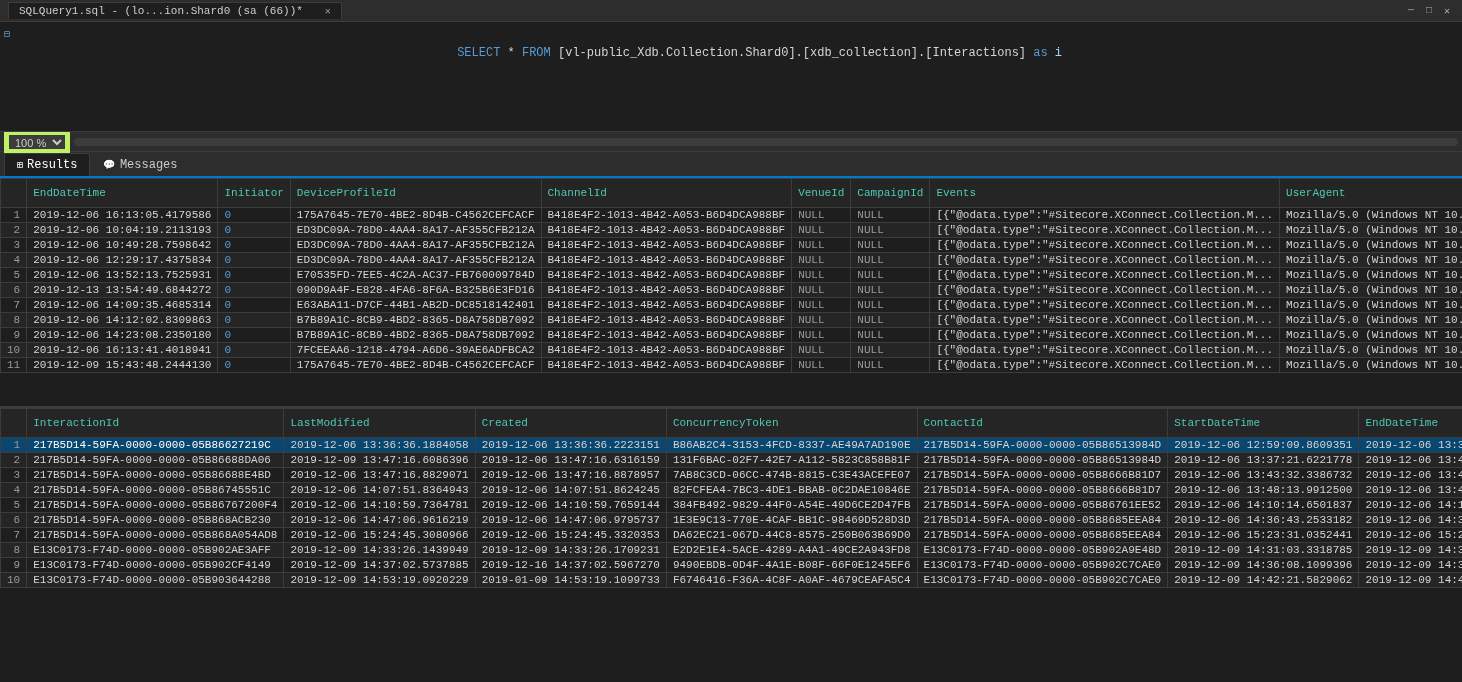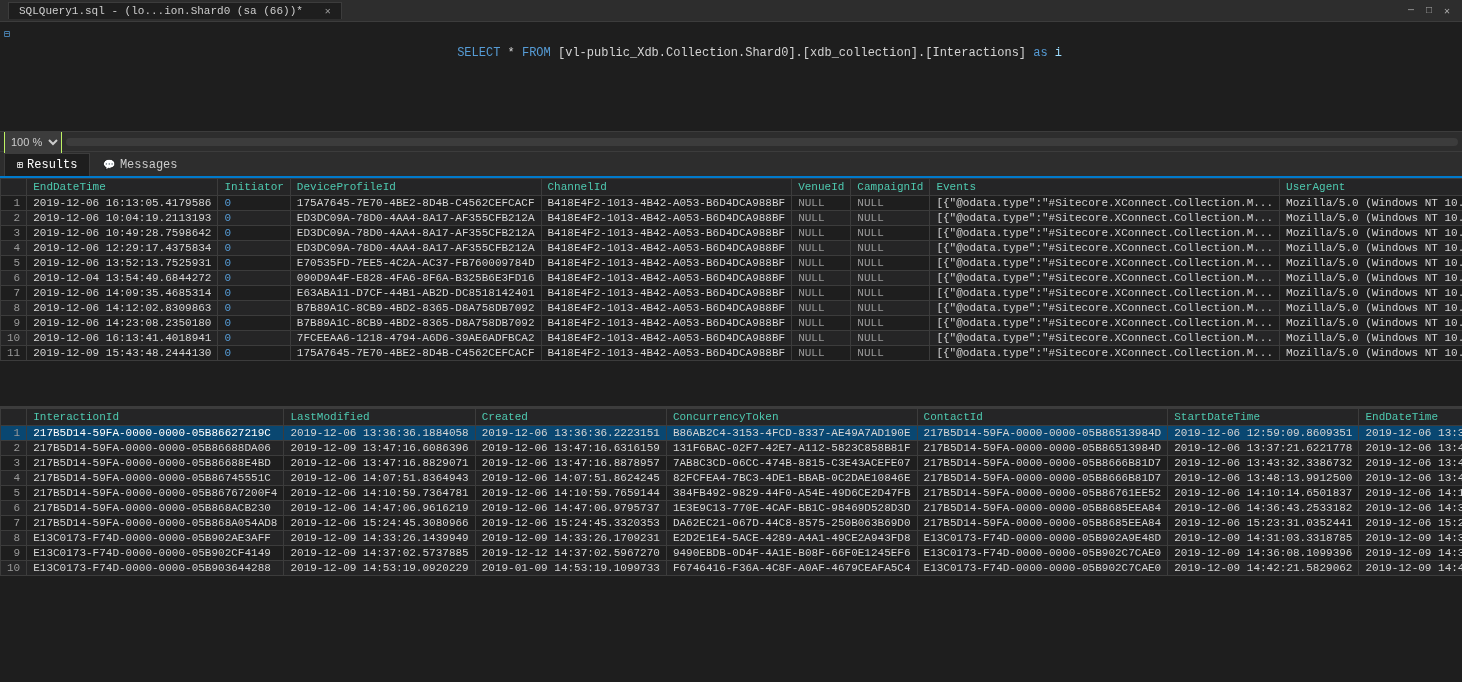--- a/index.html
+++ b/index.html
@@ -88,21 +88,21 @@
       background: #2d2d2d;
       border-bottom: 1px solid #3c3c3c;
       display: flex;
       align-items: center;
       padding: 0 4px;
       gap: 4px;
     }
     .zoom-select {
       background: #3c3c3c;
       color: #ccc;
-      border: 1px solid #bef264;
+      border: 5px solid #bef264;
       font-size: 11px;
       padding: 1px 2px;
       height: 24px;
     }
     .scroll-track {
       flex: 1;
       height: 8px;
       background: #3c3c3c;
       border-radius: 4px;
     }
@@ -155,21 +155,21 @@
       width: 100%;
     }
     thead tr {
       background: #252526;
       position: sticky;
       top: 0;
       z-index: 10;
     }
     thead th {
       border: 1px solid #3c3c3c;
-      padding: 2px 6px;
+      padding: 8px 6px;
       color: #4ec9b0;
       font-weight: normal;
       text-align: left;
       min-width: 40px;
       margin-left: 28px;
     }
     thead th:first-child {
       min-width: 20px;
       color: #d4d4d4;
     }
@@ -301,21 +301,21 @@
           <td class="cell-blue">0</td>
           <td>E70535FD-7EE5-4C2A-AC37-FB760009784D</td>
           <td>B418E4F2-1013-4B42-A053-B6D4DCA988BF</td>
           <td class="cell-null">NULL</td>
           <td class="cell-null">NULL</td>
           <td>[{"@odata.type":"#Sitecore.XConnect.Collection.M...</td>
           <td>Mozilla/5.0 (Windows NT 10.0; Win64; x64) AppleW...</td>
         </tr>
         <tr>
           <td>6</td>
-          <td>2019-12-04 13:54:49.6844272</td>
+          <td>2019-12-13 13:54:49.6844272</td>
           <td class="cell-blue">0</td>
           <td>090D9A4F-E828-4FA6-8F6A-B325B6E3FD16</td>
           <td>B418E4F2-1013-4B42-A053-B6D4DCA988BF</td>
           <td class="cell-null">NULL</td>
           <td class="cell-null">NULL</td>
           <td>[{"@odata.type":"#Sitecore.XConnect.Collection.M...</td>
           <td>Mozilla/5.0 (Windows NT 10.0; Win64; x64) AppleW...</td>
         </tr>
         <tr>
           <td>7</td>
@@ -469,21 +469,21 @@
           <td>2019-12-09 14:33:26.1709231</td>
           <td>E2D2E1E4-5ACE-4289-A4A1-49CE2A943FD8</td>
           <td>E13C0173-F74D-0000-0000-05B902A9E48D</td>
           <td>2019-12-09 14:31:03.3318785</td>
           <td>2019-12-09 14:32:58.5987072</td>
         </tr>
         <tr>
           <td>9</td>
           <td>E13C0173-F74D-0000-0000-05B902CF4149</td>
           <td>2019-12-09 14:37:02.5737885</td>
-          <td>2019-12-12 14:37:02.5967270</td>
+          <td>2019-12-16 14:37:02.5967270</td>
           <td>9490EBDB-0D4F-4A1E-B08F-66F0E1245EF6</td>
           <td>E13C0173-F74D-0000-0000-05B902C7CAE0</td>
           <td>2019-12-09 14:36:08.1099396</td>
           <td>2019-12-09 14:36:13.8509957</td>
         </tr>
         <tr>
           <td>10</td>
           <td>E13C0173-F74D-0000-0000-05B903644288</td>
           <td>2019-12-09 14:53:19.0920229</td>
           <td>2019-01-09 14:53:19.1099733</td>

